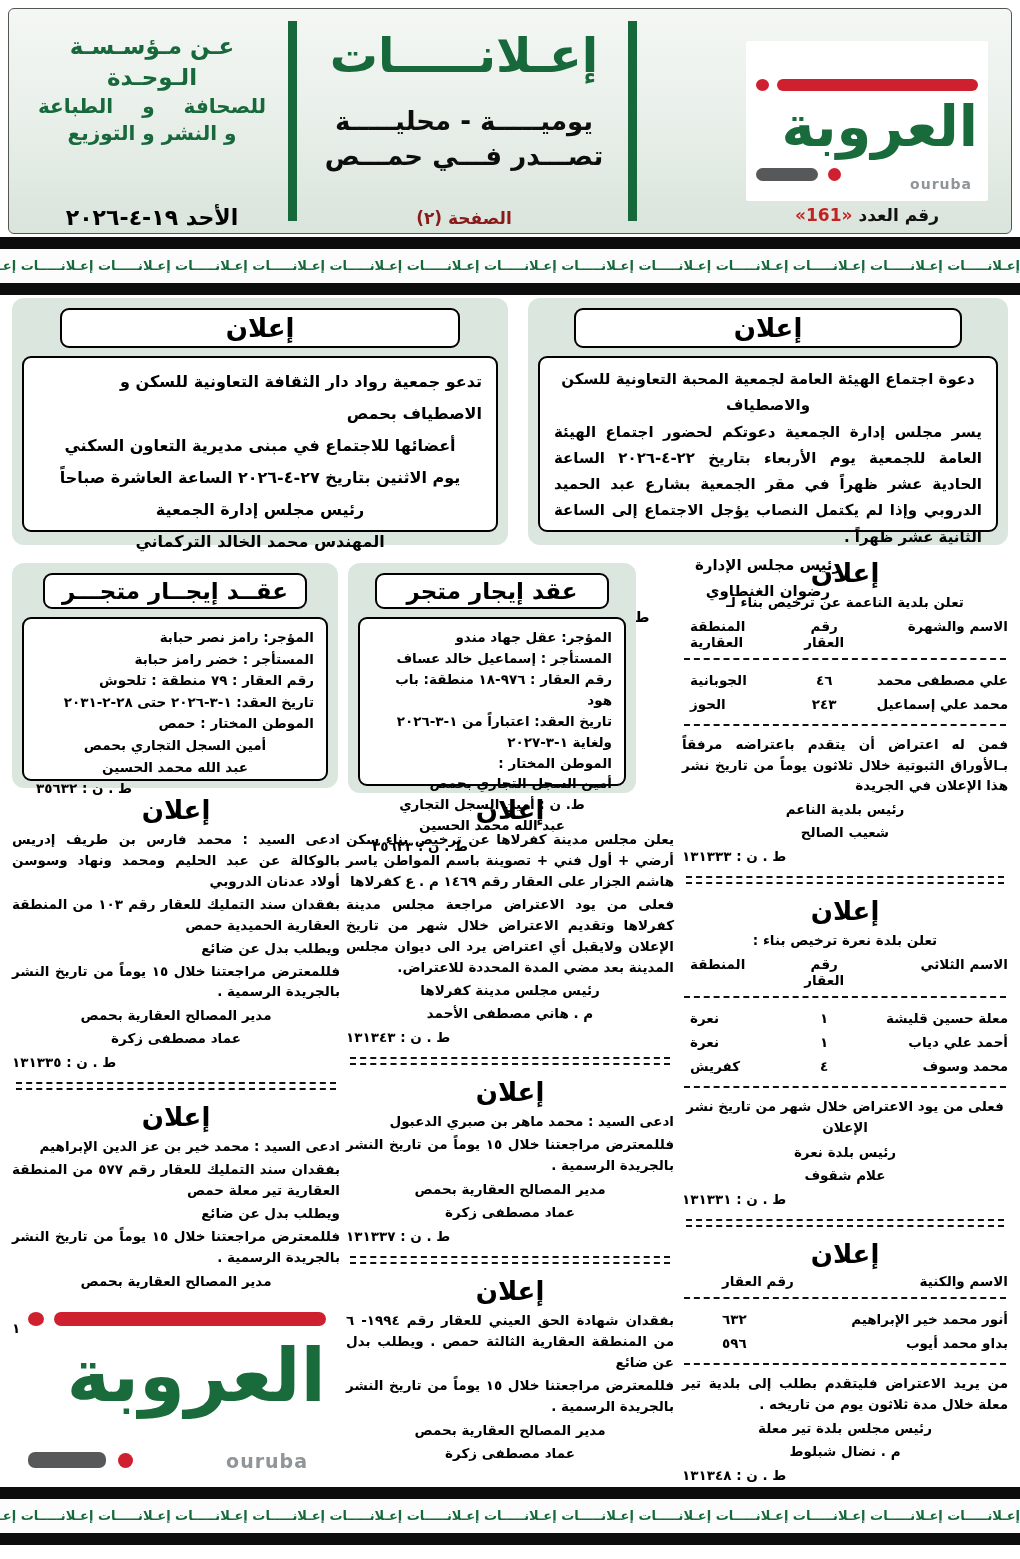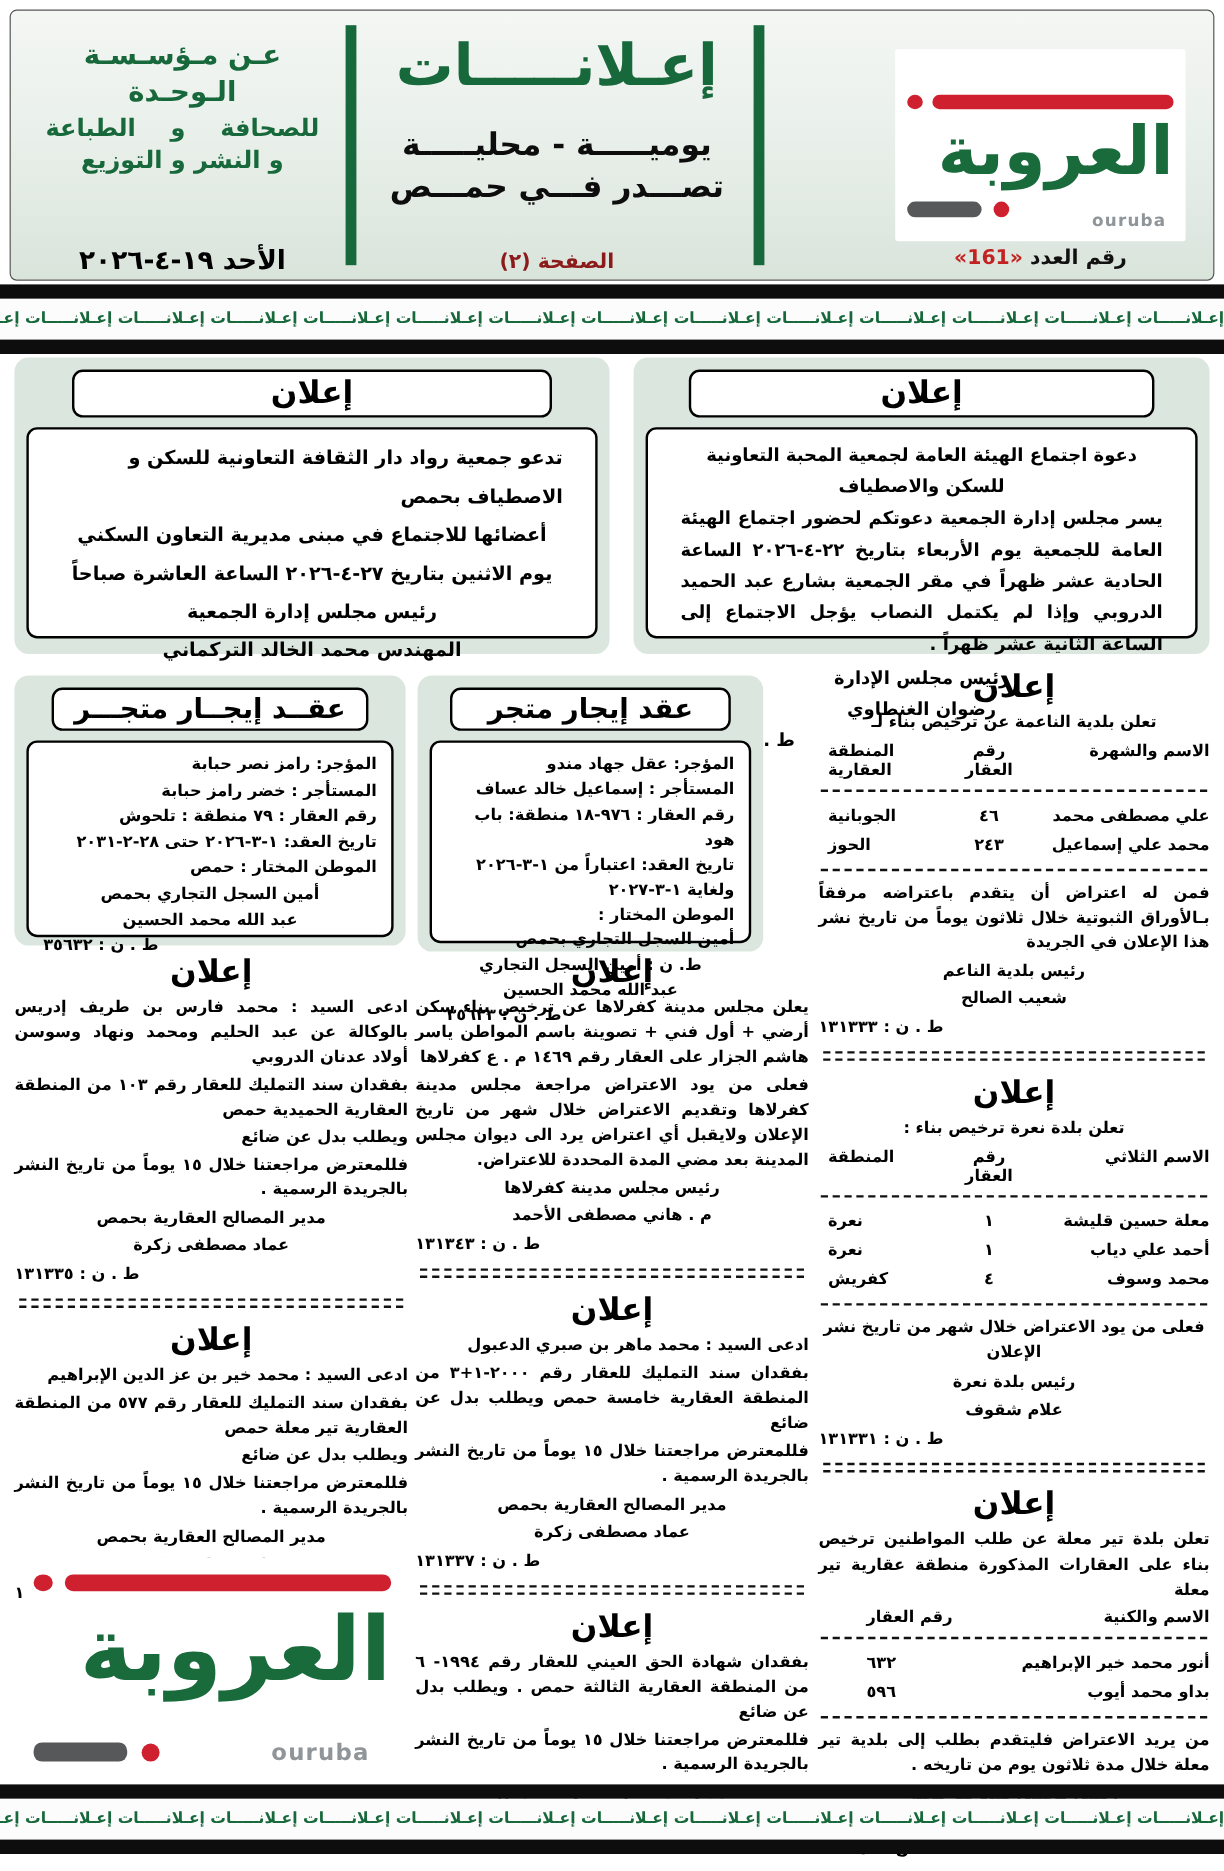--- a/index.html
+++ b/index.html
@@ -47,21 +47,21 @@
   .banner.top{top:237px;}
   .banner.bottom{top:1487px;}
   .bbar{height:12px;background:#0d0d0d;}
   .btxt{height:34px;line-height:34px;background:#fcfcfc;color:#17683b;font-weight:bold;font-size:13px;
         text-align:center;white-space:nowrap;overflow:hidden;}
   
   .adbox{position:absolute;background:#dbe7de;border-radius:12px;}
   .adbox-title{margin:10px auto 0;width:80%;background:#fff;border:2px solid #000;border-radius:9px;
                text-align:center;font-weight:bold;padding:3px 0;}
   .adbox-body{margin:8px 10px 10px;background:#fff;border:2px solid #000;border-radius:9px;
-              font-weight:bold;padding:8px 27px 6px;}
+              font-weight:bold;padding:8px 14px 6px;}
   .bx-culture{left:12px;top:298px;width:496px;height:247px;}
   .bx-mahabba{left:528px;top:298px;width:480px;height:247px;}
   .bx-culture .adbox-title,.bx-mahabba .adbox-title{font-size:26px;}
   .bx-culture .adbox-body{font-size:16px;line-height:2.0;height:158px;}
   .bx-mahabba .adbox-body{font-size:15px;line-height:1.75;height:158px;}
   .lease-left{left:12px;top:563px;width:326px;height:225px;}
   .lease-mid{left:348px;top:563px;width:288px;height:230px;}
   .lease-left .adbox-title,.lease-mid .adbox-title{font-size:23px;}
   .lease-left .adbox-body{font-size:13.5px;line-height:1.6;height:148px;padding:8px 12px 4px;}
   .lease-mid .adbox-body{font-size:13.5px;line-height:1.55;height:153px;padding:8px 12px 4px;}
@@ -234,21 +234,20 @@
       <div class="p">يعلن مجلس مدينة كفرلاها عن ترخيص بناء سكن أرضي + أول فني + تصوينة باسم المواطن ياسر هاشم الجزار على العقار رقم ١٤٦٩ م . ع كفرلاها</div>
       <div class="p">فعلى من يود الاعتراض مراجعة مجلس مدينة كفرلاها وتقديم الاعتراض خلال شهر من تاريخ الإعلان ولايقبل أي اعتراض يرد الى ديوان مجلس المدينة بعد مضي المدة المحددة للاعتراض.</div>
       <div class="sig">رئيس مجلس مدينة كفرلاها</div>
       <div class="sig">م . هاني مصطفى الأحمد</div>
       <div class="stamp st">ط . ن : ١٣١٣٤٣</div>
     </div>
     <div class="sep"></div>
     <div>
       <div class="ann-title">إعلان</div>
       <div class="p">ادعى السيد : محمد ماهر بن صبري الدعبول</div>
-      <div class="p">بفقدان سند التمليك للعقار رقم ٢٠٠٠-١+٣ من المنطقة العقارية خامسة حمص ويطلب بدل عن ضائع</div>
       <div class="p">فللمعترض مراجعتنا خلال ١٥ يوماً من تاريخ النشر بالجريدة الرسمية .</div>
       <div class="sig">مدير المصالح العقارية بحمص</div>
       <div class="sig">عماد مصطفى زكرة</div>
       <div class="stamp st">ط . ن : ١٣١٣٣٧</div>
     </div>
     <div class="sep"></div>
     <div>
       <div class="ann-title">إعلان</div>
       <div class="p">بفقدان شهادة الحق العيني للعقار رقم ١٩٩٤- ٦ من المنطقة العقارية الثالثة حمص . ويطلب بدل عن ضائع</div>
       <div class="p">فللمعترض مراجعتنا خلال ١٥ يوماً من تاريخ النشر بالجريدة الرسمية .</div>
@@ -316,21 +315,20 @@
       <div class="pc">فعلى من يود الاعتراض خلال شهر من تاريخ نشر الإعلان</div>
       <div class="sig">رئيس بلدة نعرة</div>
       <div class="sig">علام شقوف</div>
       <div class="stamp st">ط . ن : ١٣١٣٣١</div>
     </div>
 
     <div class="sep"></div>
 
     <div>
       <div class="ann-title">إعلان</div>
-      <div class="p">تعلن بلدة تير معلة عن طلب المواطنين ترخيص بناء على العقارات المذكورة منطقة عقارية تير معلة</div>
       <div class="thead two">
         <span class="c-name">الاسم والكنية</span>
         <span class="c-num">رقم العقار</span>
       </div>
       <div class="dash"></div>
       <div class="trow two">
         <span class="c-name">أنور محمد خير الإبراهيم</span>
         <span class="c-num">٦٣٢</span>
       </div>
       <div class="trow two">

